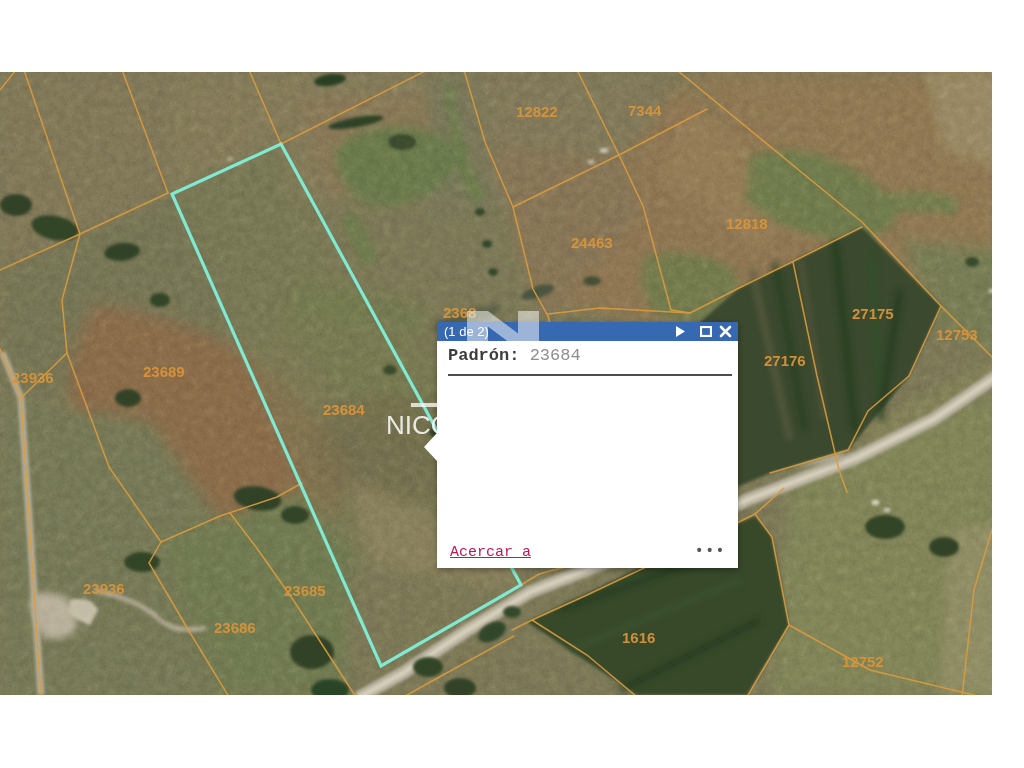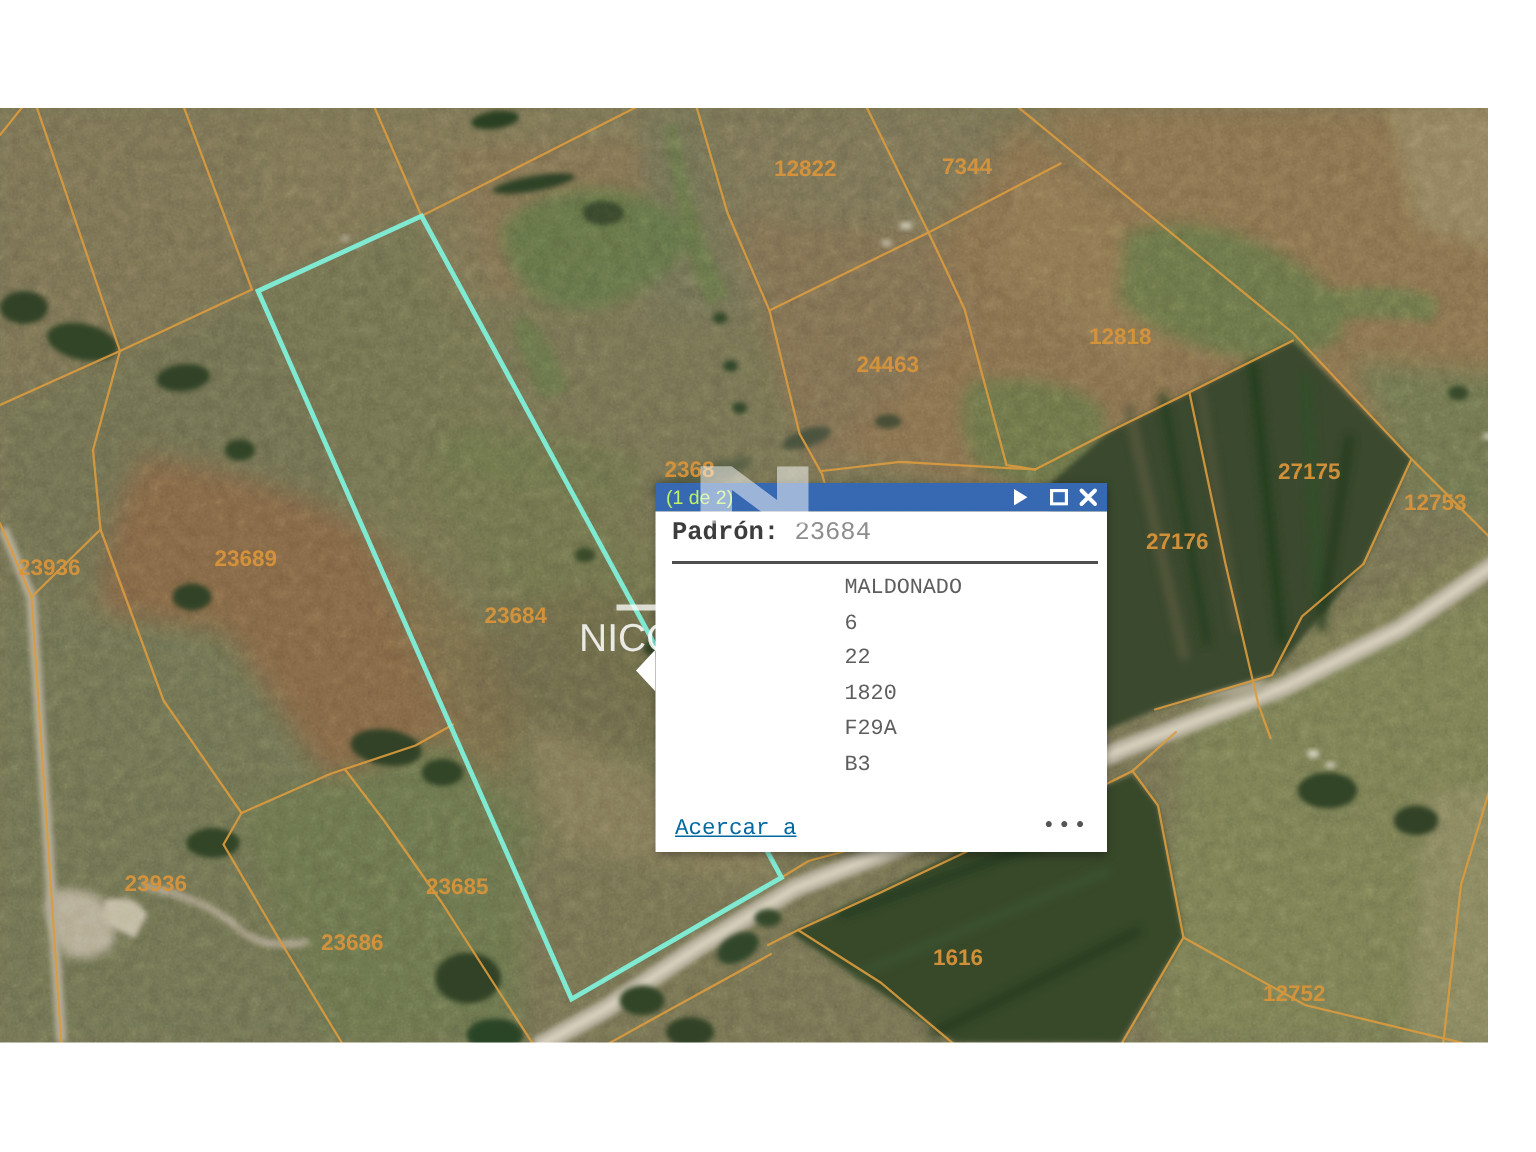--- a/index.html
+++ b/index.html
@@ -284,51 +284,43 @@
     <text class="lbl" x="12" y="383">23936</text>
     <text class="lbl" x="443" y="318" font-size="14" opacity="0.85">2368</text>
   </g>
 </g>
 </svg>
 
 <div id="popup" style="position:absolute;left:437px;top:322px;width:301px;height:246px;box-shadow:0 2px 6px rgba(0,0,0,0.35);">
 
   <div style="position:absolute;left:0;top:0;width:100%;height:19px;background:#3768b2;">
 
-    <div style="position:absolute;left:7px;top:2px;font-size:13px;color:#bef264;">(1 de 2)</div>
+    <div style="position:absolute;left:7px;top:2px;font-size:13px;color:#ffffff;">(1 de 2)</div>
 
     <svg style="position:absolute;left:238px;top:4px;" width="11" height="11" viewBox="0 0 11 11">
           <polygon points="1,0 10,5.5 1,11" fill="#ffffff"></polygon>
         </svg>
 
     <svg style="position:absolute;left:263px;top:4px;" width="12" height="11" viewBox="0 0 12 11">
           <rect x="1" y="1" width="10" height="9" fill="none" stroke="#ffffff" stroke-width="2.2"></rect>
         </svg>
 
     <svg style="position:absolute;left:282px;top:3px;" width="13" height="13" viewBox="0 0 13 13">
           <path d="M2,2 L11,11 M11,2 L2,11" stroke="#ffffff" stroke-width="2.6" stroke-linecap="round"></path>
         </svg>
   </div>
 
   <div style="position:absolute;left:0;top:19px;width:100%;height:227px;background:#ffffff;font-family:Liberation Mono, monospace;">
 
     <div style="position:absolute;left:11px;top:5px;font-size:17px;"><span style="font-weight:bold;color:#3d3d3d;">Padrón: </span><span style="color:#8e8e8e;">23684</span></div>
 
     <div style="position:absolute;left:11px;top:33px;width:284px;height:2px;background:#4e4e4e;"></div>
 
-    <div style="position:absolute;left:126px;top:40px;font-size:14.5px;color:#5e5e5e;line-height:23.5px;">
-      <div>MALDONADO</div>
-      <div>6</div>
-      <div>22</div>
-      <div>1820</div>
-      <div>F29A</div>
-      <div>B3</div>
-    </div>
-
-    <div style="position:absolute;left:13px;top:203px;font-size:15px;color:#0369a1;text-decoration:underline;">Acercar a</div>
+
+    <div style="position:absolute;left:13px;top:203px;font-size:15px;color:#be185d;text-decoration:underline;">Acercar a</div>
 
     <div style="position:absolute;left:258px;top:202px;font-size:14px;font-weight:bold;color:#555;letter-spacing:2px;">•••</div>
   </div>
 
   <svg style="position:absolute;left:-13px;top:111px;" width="13" height="28" viewBox="0 0 13 28">
         <polygon points="13,0 13,28 0,14" fill="#ffffff"></polygon>
       </svg>
 </div>
 
 <div id="wm" style="position:absolute;left:0;top:0;width:1024px;height:768px;pointer-events:none;">

